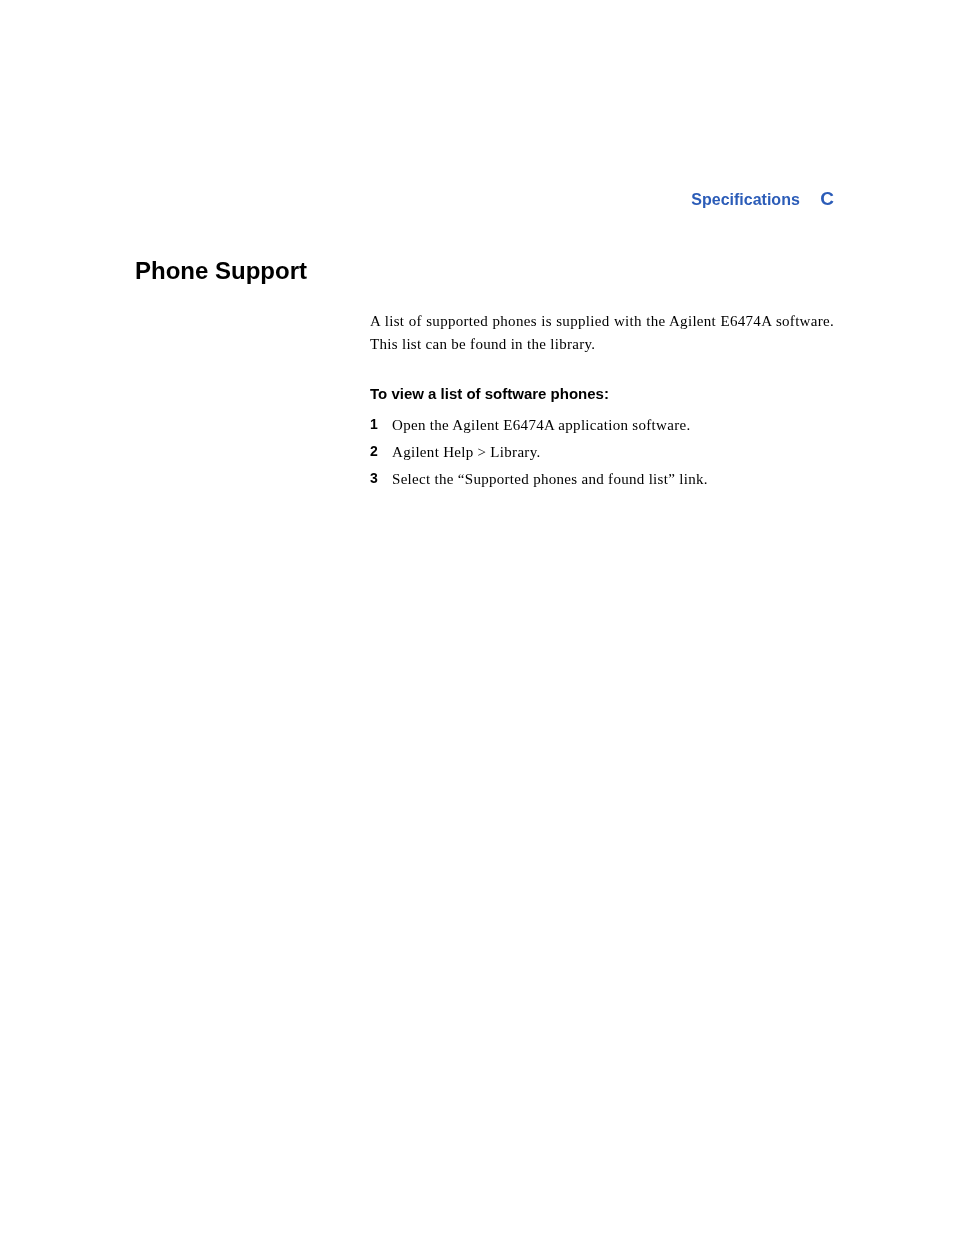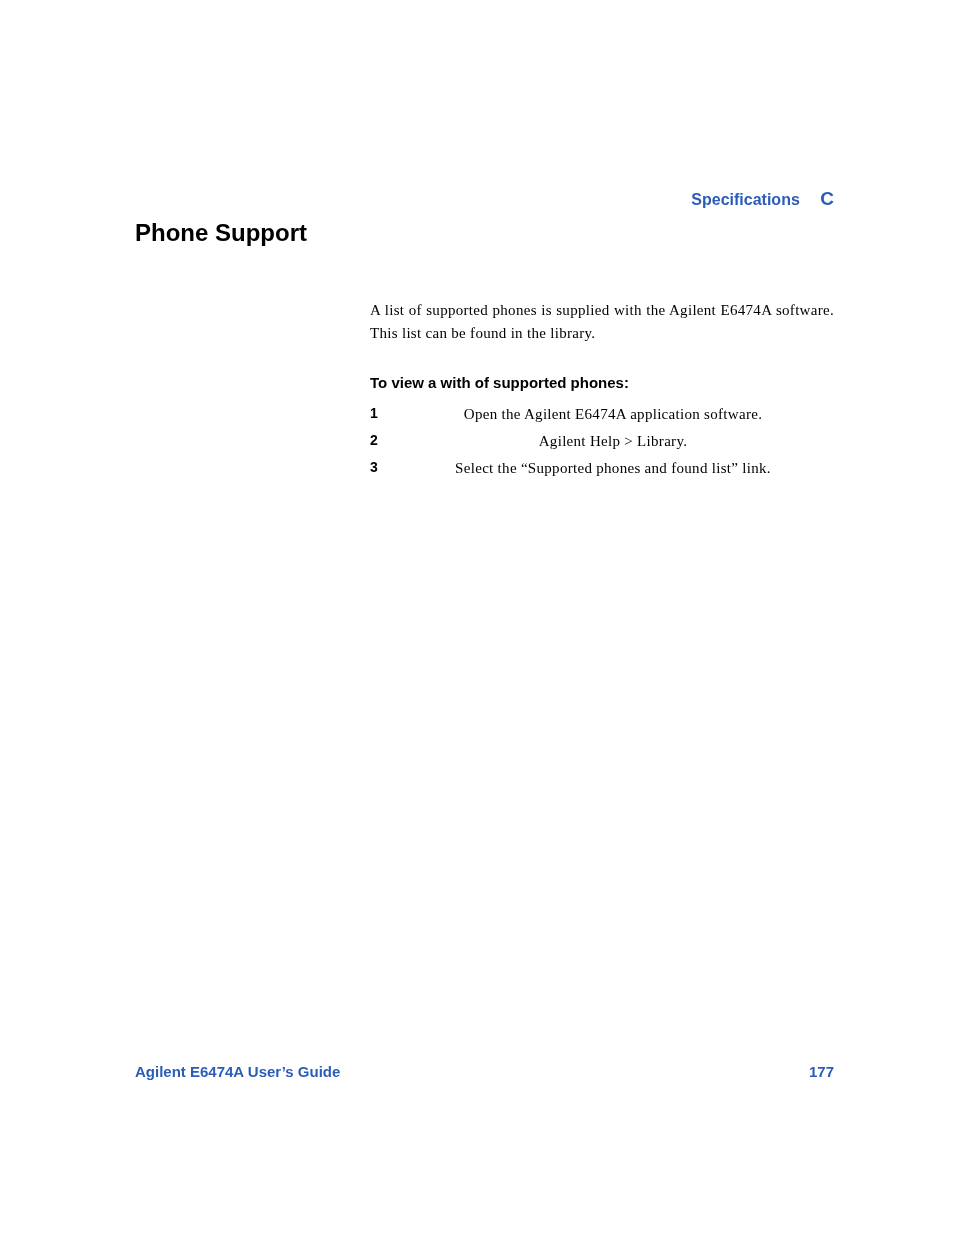--- a/index.html
+++ b/index.html
@@ -32,25 +32,25 @@
     .header-right .letter {
       display: inline-block;
       margin-left: 16px;
       font-size: 19px;
     }
     .section-heading {
       font-family: Arial, Helvetica, sans-serif;
       font-weight: bold;
       font-size: 24px;
       color: #000000;
-      margin-top: 44px;
+      margin-top: 82px;
     }
     .content-block {
       margin-left: 235px;
-      margin-top: 52px;
+      margin-top: 25px;
       max-width: 470px;
     }
     .intro-text {
       font-family: 'Century Schoolbook', Georgia, serif;
       font-size: 15px;
       line-height: 1.55;
       color: #000000;
       text-align: justify;
       letter-spacing: 0.3px;
     }
@@ -68,21 +68,20 @@
     }
     .step-item {
       counter-increment: step;
       position: relative;
       padding-left: 22px;
       font-family: 'Century Schoolbook', Georgia, serif;
       font-size: 15px;
       line-height: 1.8;
       color: #000000;
       letter-spacing: 0.3px;
-      text-align: center;
     }
     .step-item::before {
       content: counter(step);
       position: absolute;
       left: 0;
       font-family: Arial, Helvetica, sans-serif;
       font-weight: bold;
       font-size: 14px;
     }
     .bold-text {
@@ -107,31 +106,27 @@
 <div class="page">
   <div class="header-right">
     <span>Specifications</span>
     <span class="letter">C</span>
   </div>
 
   <h1 class="section-heading">Phone Support</h1>
 
   <div class="content-block">
     <p class="intro-text">A list of supported phones is supplied with the Agilent E6474A software. This list can be found in the library.</p>
-    <p class="sub-heading">To view a with of supported phones:</p>
+    <p class="sub-heading">To view a list of software phones:</p>
     <ol class="step-list">
       <li class="step-item">
         <span>Open the Agilent E6474A application software.</span>
       </li>
       <li class="step-item">
         <span>Agilent </span><span class="bold-text">Help &gt; Library.</span>
       </li>
       <li class="step-item">
         <span>Select the “Supported phones and found list” link.</span>
       </li>
     </ol>
   </div>
 
-  <div class="footer">
-    <span>Agilent E6474A User’s Guide</span>
-    <span>177</span>
-  </div>
 </div>
 
 </body></html>

